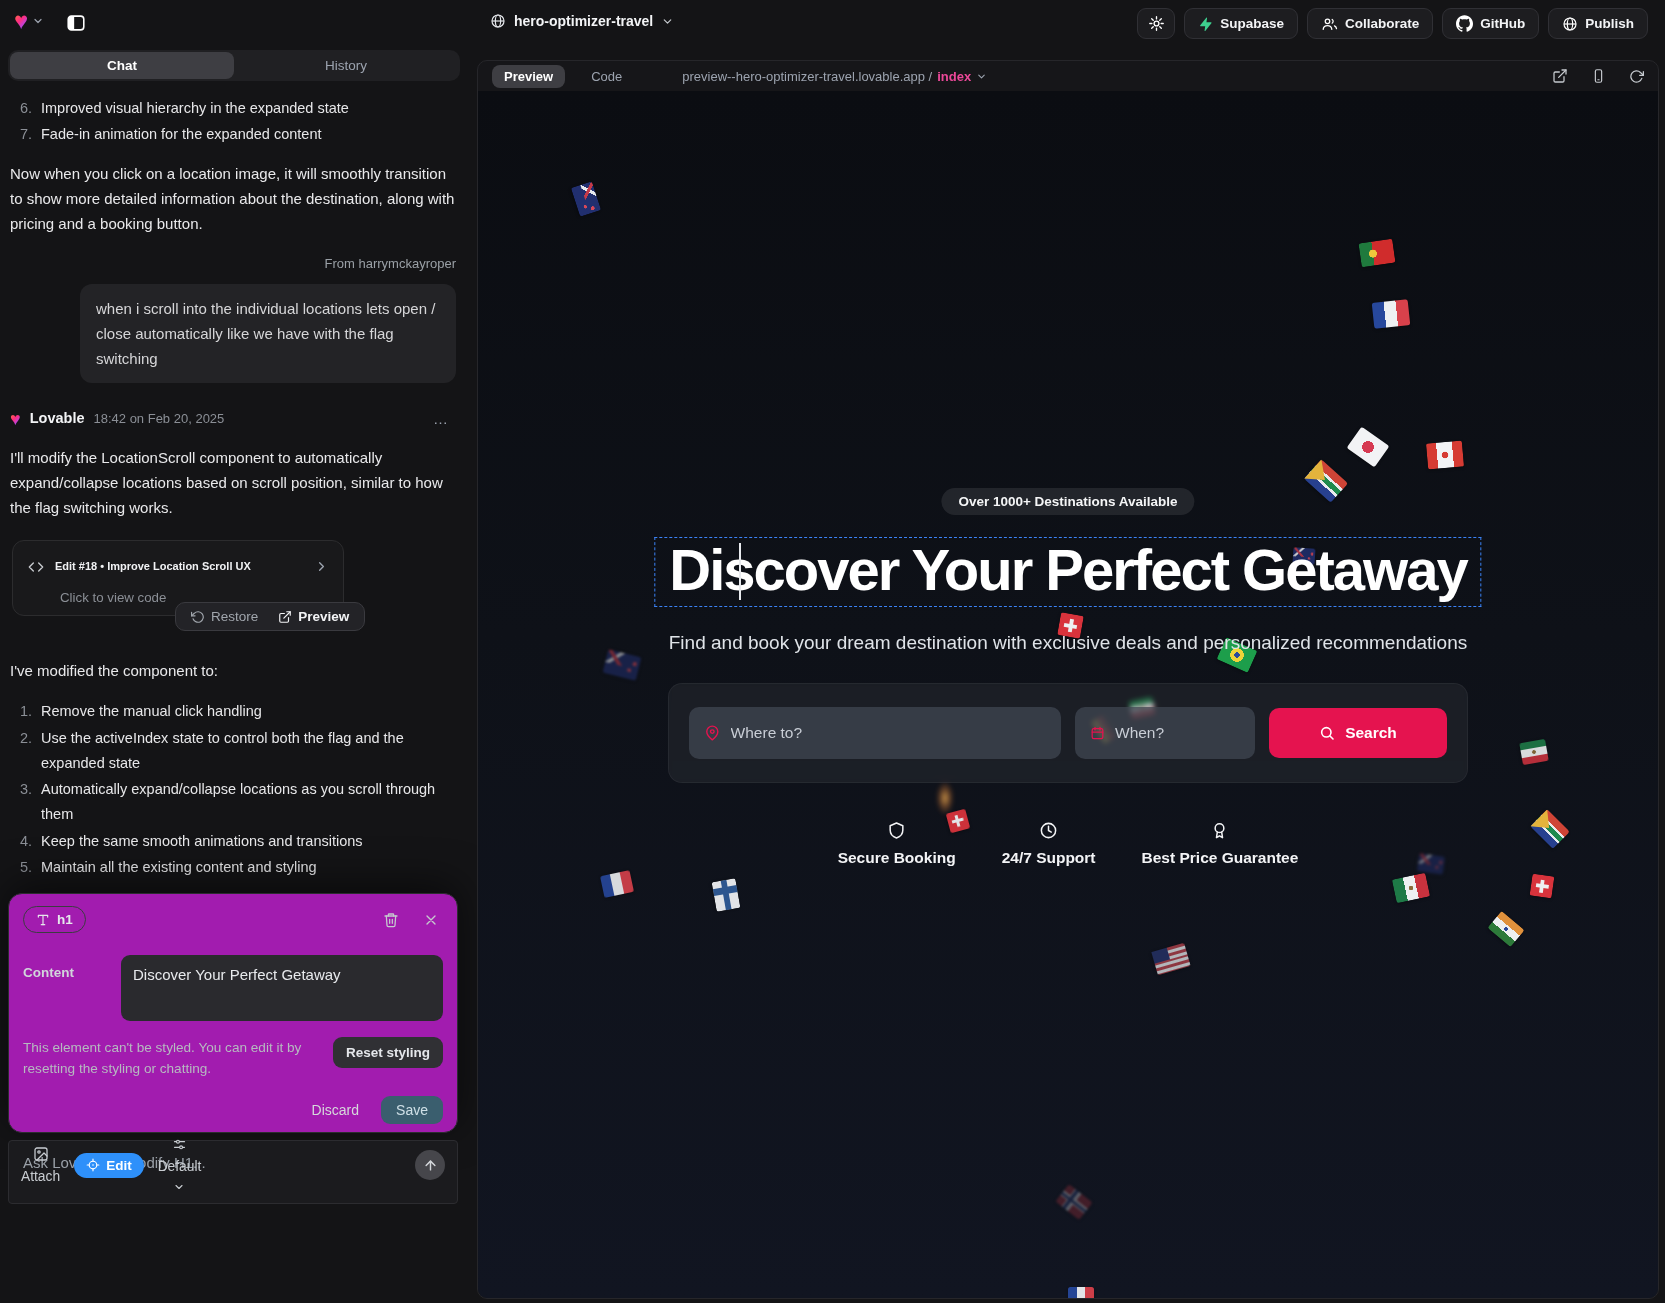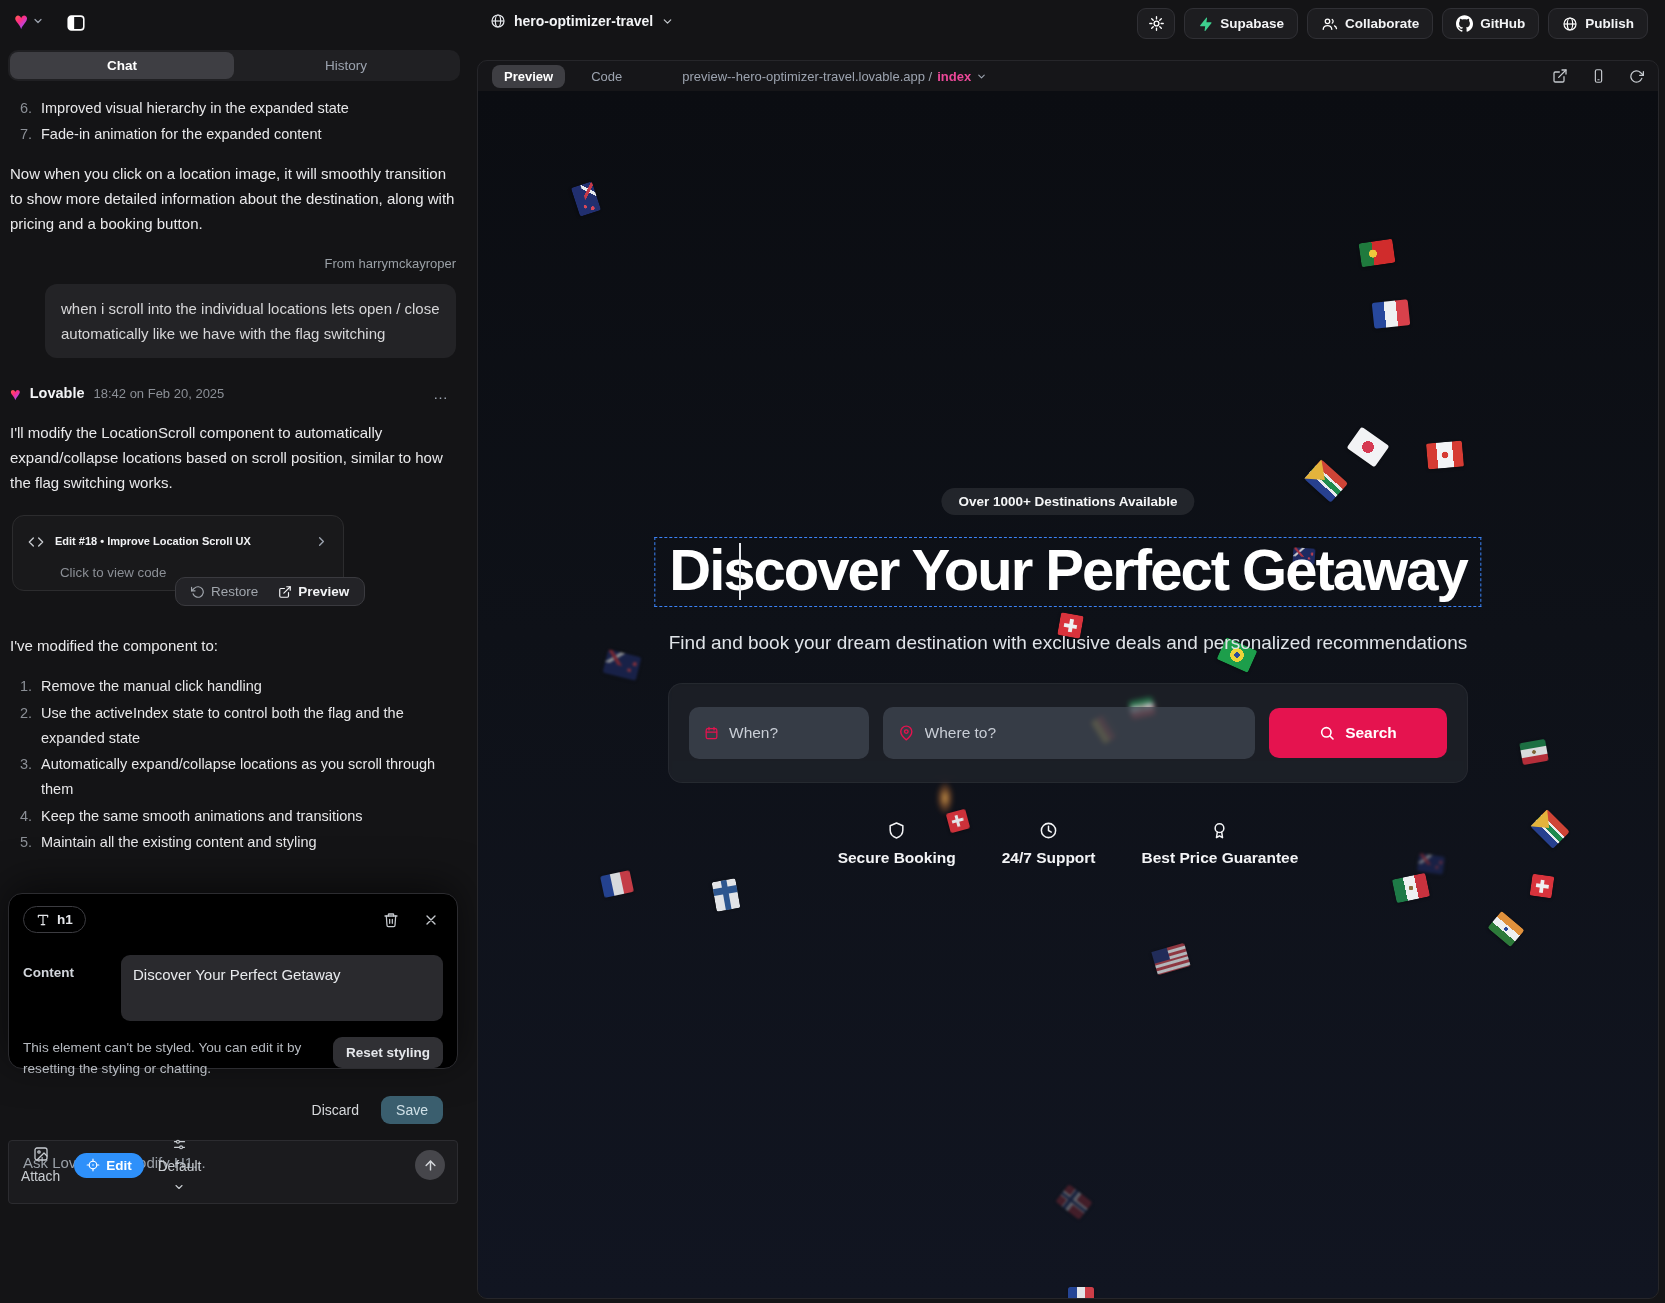--- a/index.html
+++ b/index.html
@@ -25,41 +25,41 @@
   .tab { flex:1; display:flex; align-items:center; justify-content:center; font-size:13.5px; border-radius:8px; color:#9ca3af; cursor:pointer; }
   .tab.active { background:#3e3e43; color:#ffffff; font-weight:600; }
 
   .chat-scroll { position:absolute; left:0; right:0; top:40px; bottom:0; padding:8px 12px 0 10px; overflow:hidden; font-size:15px; line-height:25px; color:#e9e9eb; }
   ol.chat-list { list-style:none; }
   ol.chat-list li { display:flex; gap:9px; margin-bottom:1px; font-size:14.5px; }
   ol.chat-list .num { color:#8b8f96; min-width:22px; text-align:right; }
   ol.chat-list .li-text { color:#e7e7e9; max-width:398px; }
   .para { margin-top:14px; max-width:448px; }
   .from-label { margin-top:15px; text-align:right; font-size:13px; color:#9aa0a6; }
-  .user-bubble { margin:8px 0 0 35px; background:#232326; border-radius:12px; padding:12px 16px; font-size:15px; color:#d6d6d8; }
+  .user-bubble { margin:8px 0 0 70px; background:#232326; border-radius:12px; padding:12px 16px; font-size:15px; color:#d6d6d8; }
   .assistant-row { margin-top:23px; display:flex; align-items:center; gap:9px; }
   .assistant-row .a-name { font-size:14.5px; font-weight:700; color:#f3f4f6; }
   .assistant-row .a-time { font-size:13px; color:#8b8f96; }
   .assistant-row .dots { margin-left:auto; color:#9ca3af; letter-spacing:2px; cursor:pointer; padding-right:6px; }
 
   .edit-card-wrap { position:relative; margin-top:20px; height:106px; }
   .edit-card { position:absolute; left:2px; top:0; width:332px; height:76px; border:1px solid #2c2c2e; background:#19191b; border-radius:12px; padding:13px 14px; cursor:pointer; }
   .edit-card .row1 { display:flex; align-items:center; gap:10px; }
   .edit-card .ec-title { font-size:11px; font-weight:600; color:#f1f2f4; flex:1; }
   .edit-card .ec-sub { margin:6px 0 0 33px; font-size:13.3px; color:#8b8f96; }
   .restore-bar { position:absolute; left:165px; top:62px; height:29px; background:#232327; border:1px solid #3a3a3f; border-radius:10px; display:flex; align-items:center; padding:0 6px; gap:2px; }
   .rb-btn { display:flex; align-items:center; gap:6px; font-size:13.5px; padding:4px 9px; cursor:pointer; border-radius:7px; }
   .rb-btn.restore { color:#a1a6ad; }
   .rb-btn.preview { color:#f3f4f6; font-weight:600; }
 
   ol.chat-list.second { margin-top:16px; }
   ol.chat-list.second li { margin-bottom:1.5px; }
 
   
-  .inspector { position:absolute; left:8px; top:845px; width:450px; height:176px; background:#000000; border:1px solid #2c2c30; border-radius:14px; box-shadow:0 -8px 40px rgba(0,0,0,.55); padding:12px 14px; }
+  .inspector { position:absolute; left:8px; top:845px; width:450px; height:240px; background:#a21caf; border:1px solid #2c2c30; border-radius:14px; box-shadow:0 -8px 40px rgba(0,0,0,.55); padding:12px 14px; }
   .insp-top { display:flex; align-items:center; }
   .tag-pill { display:flex; align-items:center; gap:7px; border:1px solid #3c3c41; border-radius:16px; padding:5px 12px; cursor:pointer; }
   .tag-pill .tag-name { font-size:13.5px; color:#e5e7eb; font-weight:600; }
   .insp-top .spacer { flex:1; }
   .insp-icon { padding:4px; cursor:pointer; margin-left:16px; }
   .insp-content-row { display:flex; margin-top:22px; gap:14px; }
   .content-label { font-size:13.5px; font-weight:700; color:#d1d5db; padding-top:10px; min-width:84px; }
   .content-box { flex:1; background:#2a2a2e; border-radius:9px; min-height:62px; }
   .content-box textarea { width:100%; height:62px; background:transparent; border:none; outline:none; resize:none; color:#e8eaed; font-size:15px; font-family:"Liberation Sans",sans-serif; padding:11px 12px; }
   .insp-note-row { display:flex; margin-top:16px; align-items:flex-start; }
@@ -431,34 +431,34 @@
       <div class="hero-badge">Over 1000+ Destinations Available</div>
 
       <div class="h1-box">
         <h1>Discover Your Perfect Getaway</h1>
       </div>
       <div class="h1-caret"></div>
 
       <div class="hero-sub">Find and book your dream destination with exclusive deals and personalized recommendations</div>
 
       <div class="search-card">
+        <div class="search-input si-where">
+          <svg width="18" height="18" viewBox="0 0 24 24" fill="none" stroke="#e5134f" stroke-width="2" stroke-linecap="round" stroke-linejoin="round">
+              <path d="M20 10c0 6-8 12-8 12S4 16 4 10a8 8 0 0 1 16 0z"></path>
+              <circle cx="12" cy="10" r="2.6"></circle>
+            </svg>
+          <input placeholder="Where to?" style="">
+        </div>
         <div class="search-input si-when">
           <svg width="18" height="18" viewBox="0 0 24 24" fill="none" stroke="#e5134f" stroke-width="2" stroke-linecap="round" stroke-linejoin="round">
               <rect x="3.5" y="5" width="17" height="16" rx="2.5"></rect>
               <path d="M8 3v4M16 3v4M3.5 10.5h17"></path>
             </svg>
           <input placeholder="When?" style="">
         </div>
-        <div class="search-input si-where">
-          <svg width="18" height="18" viewBox="0 0 24 24" fill="none" stroke="#e5134f" stroke-width="2" stroke-linecap="round" stroke-linejoin="round">
-              <path d="M20 10c0 6-8 12-8 12S4 16 4 10a8 8 0 0 1 16 0z"></path>
-              <circle cx="12" cy="10" r="2.6"></circle>
-            </svg>
-          <input placeholder="Where to?" style="">
-        </div>
         <div class="search-btn">
           <svg width="16" height="16" viewBox="0 0 24 24" fill="none" stroke="#fff" stroke-width="2.4" stroke-linecap="round">
               <circle cx="11" cy="11" r="7"></circle>
               <path d="M16.5 16.5L21 21"></path>
             </svg>
           <span>Search</span>
         </div>
       </div>
 
       <div class="features">

